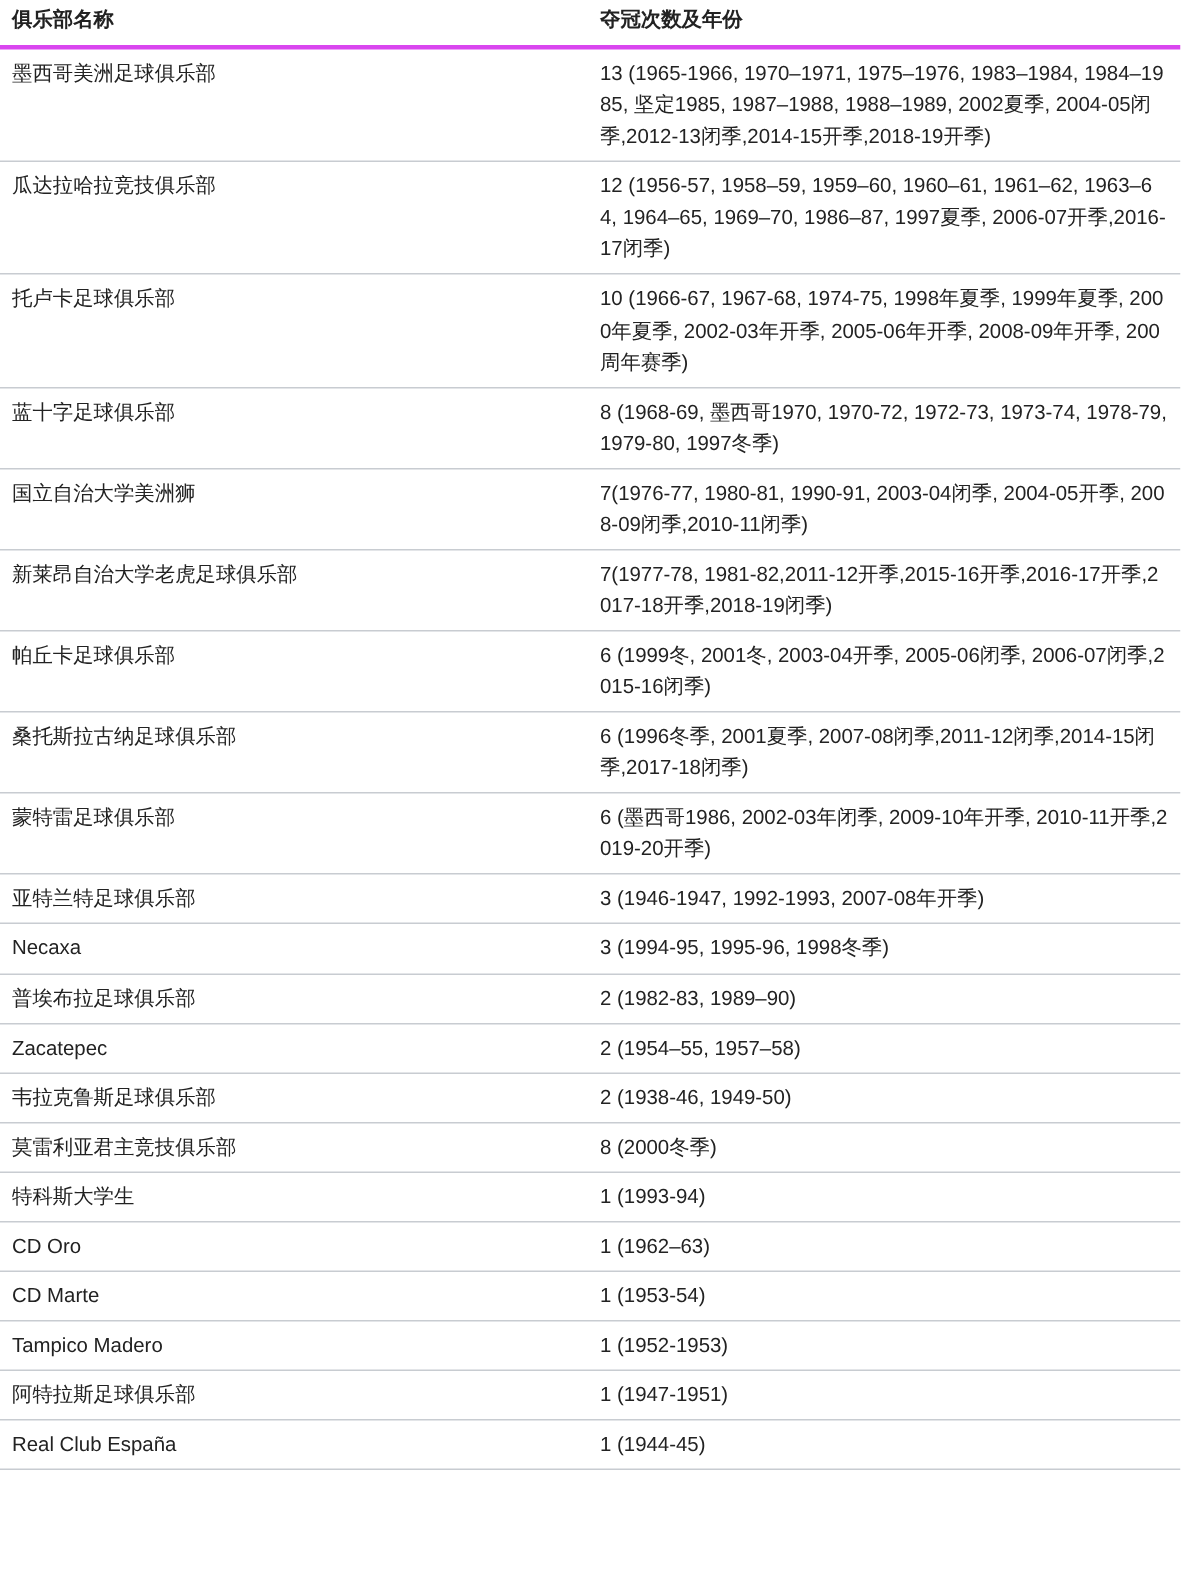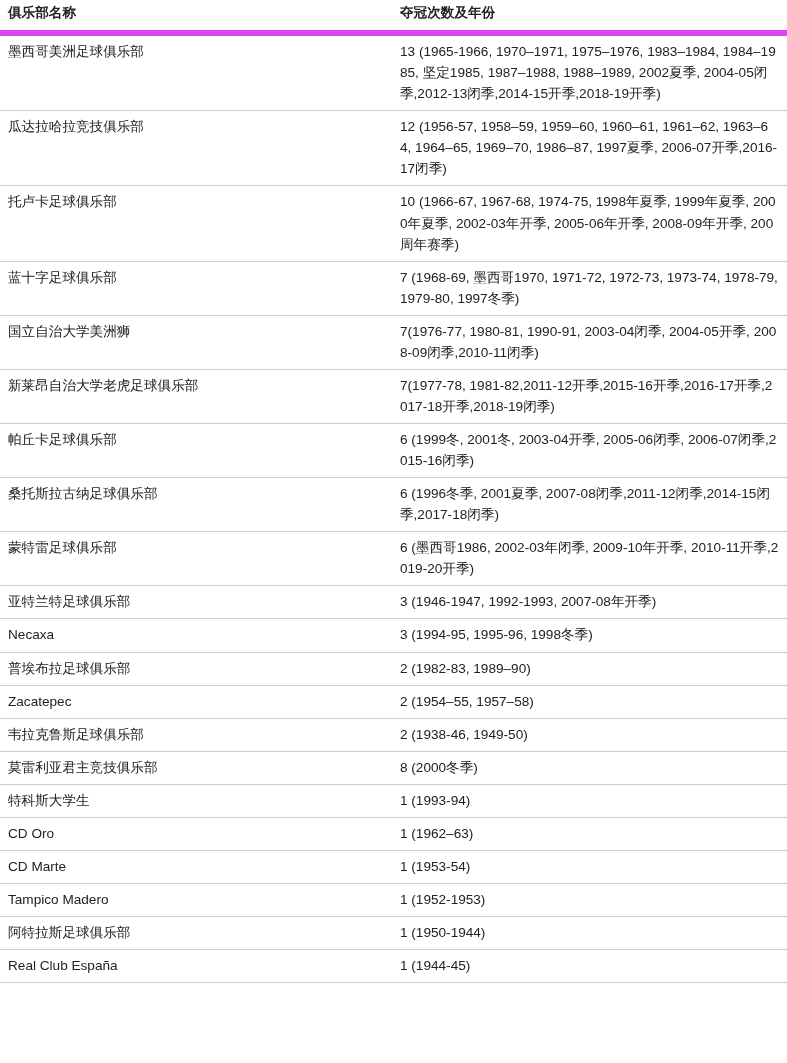--- a/index.html
+++ b/index.html
@@ -28,21 +28,21 @@
     vertical-align: top;
     font-size: 13.6px;
     line-height: 1.55;
     padding: 5px 8px 6px 8px;
   }
   table.champions thead th {
     font-weight: bold;
     font-size: 13.6px;
     padding-top: 2px;
     padding-bottom: 7px;
-    border-bottom: 6px solid #d946ef;
+    border-bottom: 3px solid #d946ef;
   }
   table.champions tbody td.club {
     white-space: normal;
     margin-left: 20px;
   }
   table.champions tbody td.titles {
     word-break: break-all;
   }
   table.champions tbody tr td {
     border-bottom: 1px solid #c8ccd1;
@@ -70,21 +70,21 @@
     <tr>
       <td class="club">瓜达拉哈拉竞技俱乐部</td>
       <td class="titles">12 (1956-57, 1958–59, 1959–60, 1960–61, 1961–62, 1963–64, 1964–65, 1969–70, 1986–87, 1997夏季, 2006-07开季,2016-17闭季)</td>
     </tr>
     <tr>
       <td class="club">托卢卡足球俱乐部</td>
       <td class="titles">10 (1966-67, 1967-68, 1974-75, 1998年夏季, 1999年夏季, 2000年夏季, 2002-03年开季, 2005-06年开季, 2008-09年开季, 200周年赛季)</td>
     </tr>
     <tr>
       <td class="club">蓝十字足球俱乐部</td>
-      <td class="titles">7 (1968-69, 墨西哥1970, 1971-72, 1972-73, 1973-74, 1978-79, 1979-80, 1997冬季)</td>
+      <td class="titles">8 (1968-69, 墨西哥1970, 1970-72, 1972-73, 1973-74, 1978-79, 1979-80, 1997冬季)</td>
     </tr>
     <tr>
       <td class="club">国立自治大学美洲狮</td>
       <td class="titles">7(1976-77, 1980-81, 1990-91, 2003-04闭季, 2004-05开季, 2008-09闭季,2010-11闭季)</td>
     </tr>
     <tr>
       <td class="club">新莱昂自治大学老虎足球俱乐部</td>
       <td class="titles">7(1977-78, 1981-82,2011-12开季,2015-16开季,2016-17开季,2017-18开季,2018-19闭季)</td>
     </tr>
     <tr>
@@ -134,21 +134,21 @@
     <tr>
       <td class="club">CD Marte</td>
       <td class="titles">1 (1953-54)</td>
     </tr>
     <tr>
       <td class="club">Tampico Madero</td>
       <td class="titles">1 (1952-1953)</td>
     </tr>
     <tr>
       <td class="club">阿特拉斯足球俱乐部</td>
-      <td class="titles">1 (1950-1944)</td>
+      <td class="titles">1 (1947-1951)</td>
     </tr>
     <tr>
       <td class="club">Real Club España</td>
       <td class="titles">1 (1944-45)</td>
     </tr>
 
   </tbody>
 </table>
 
 </body></html>

